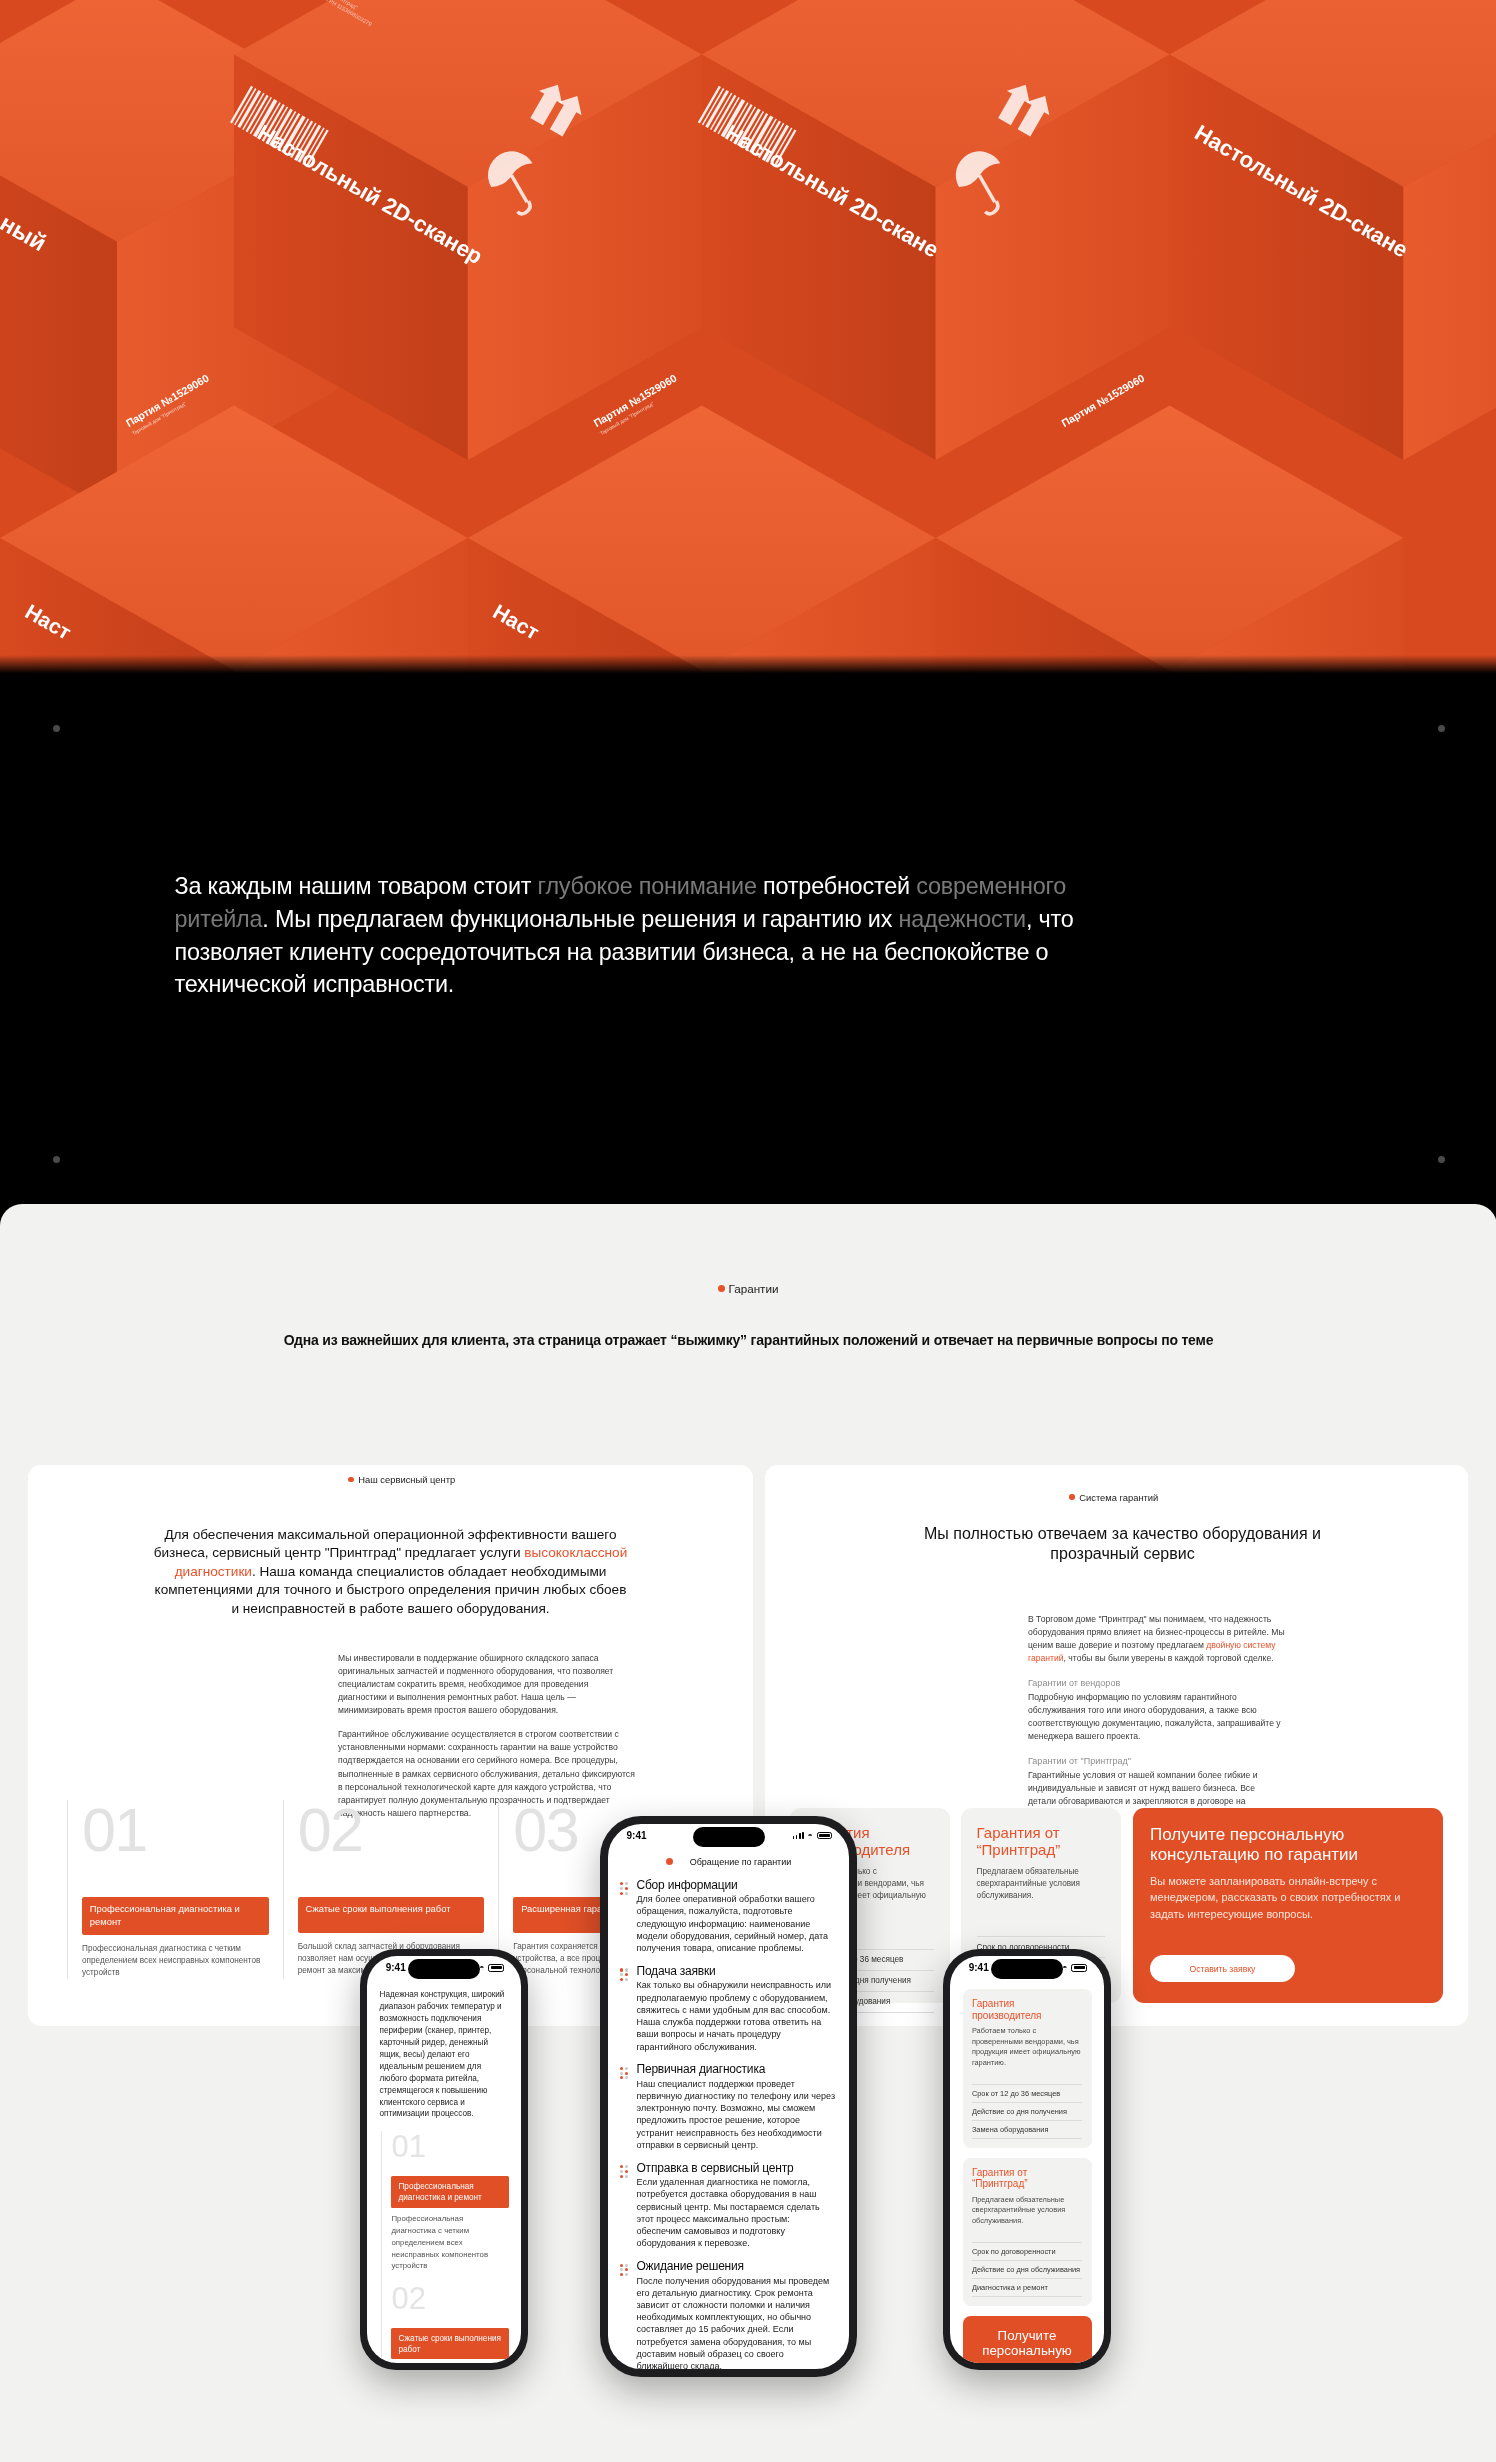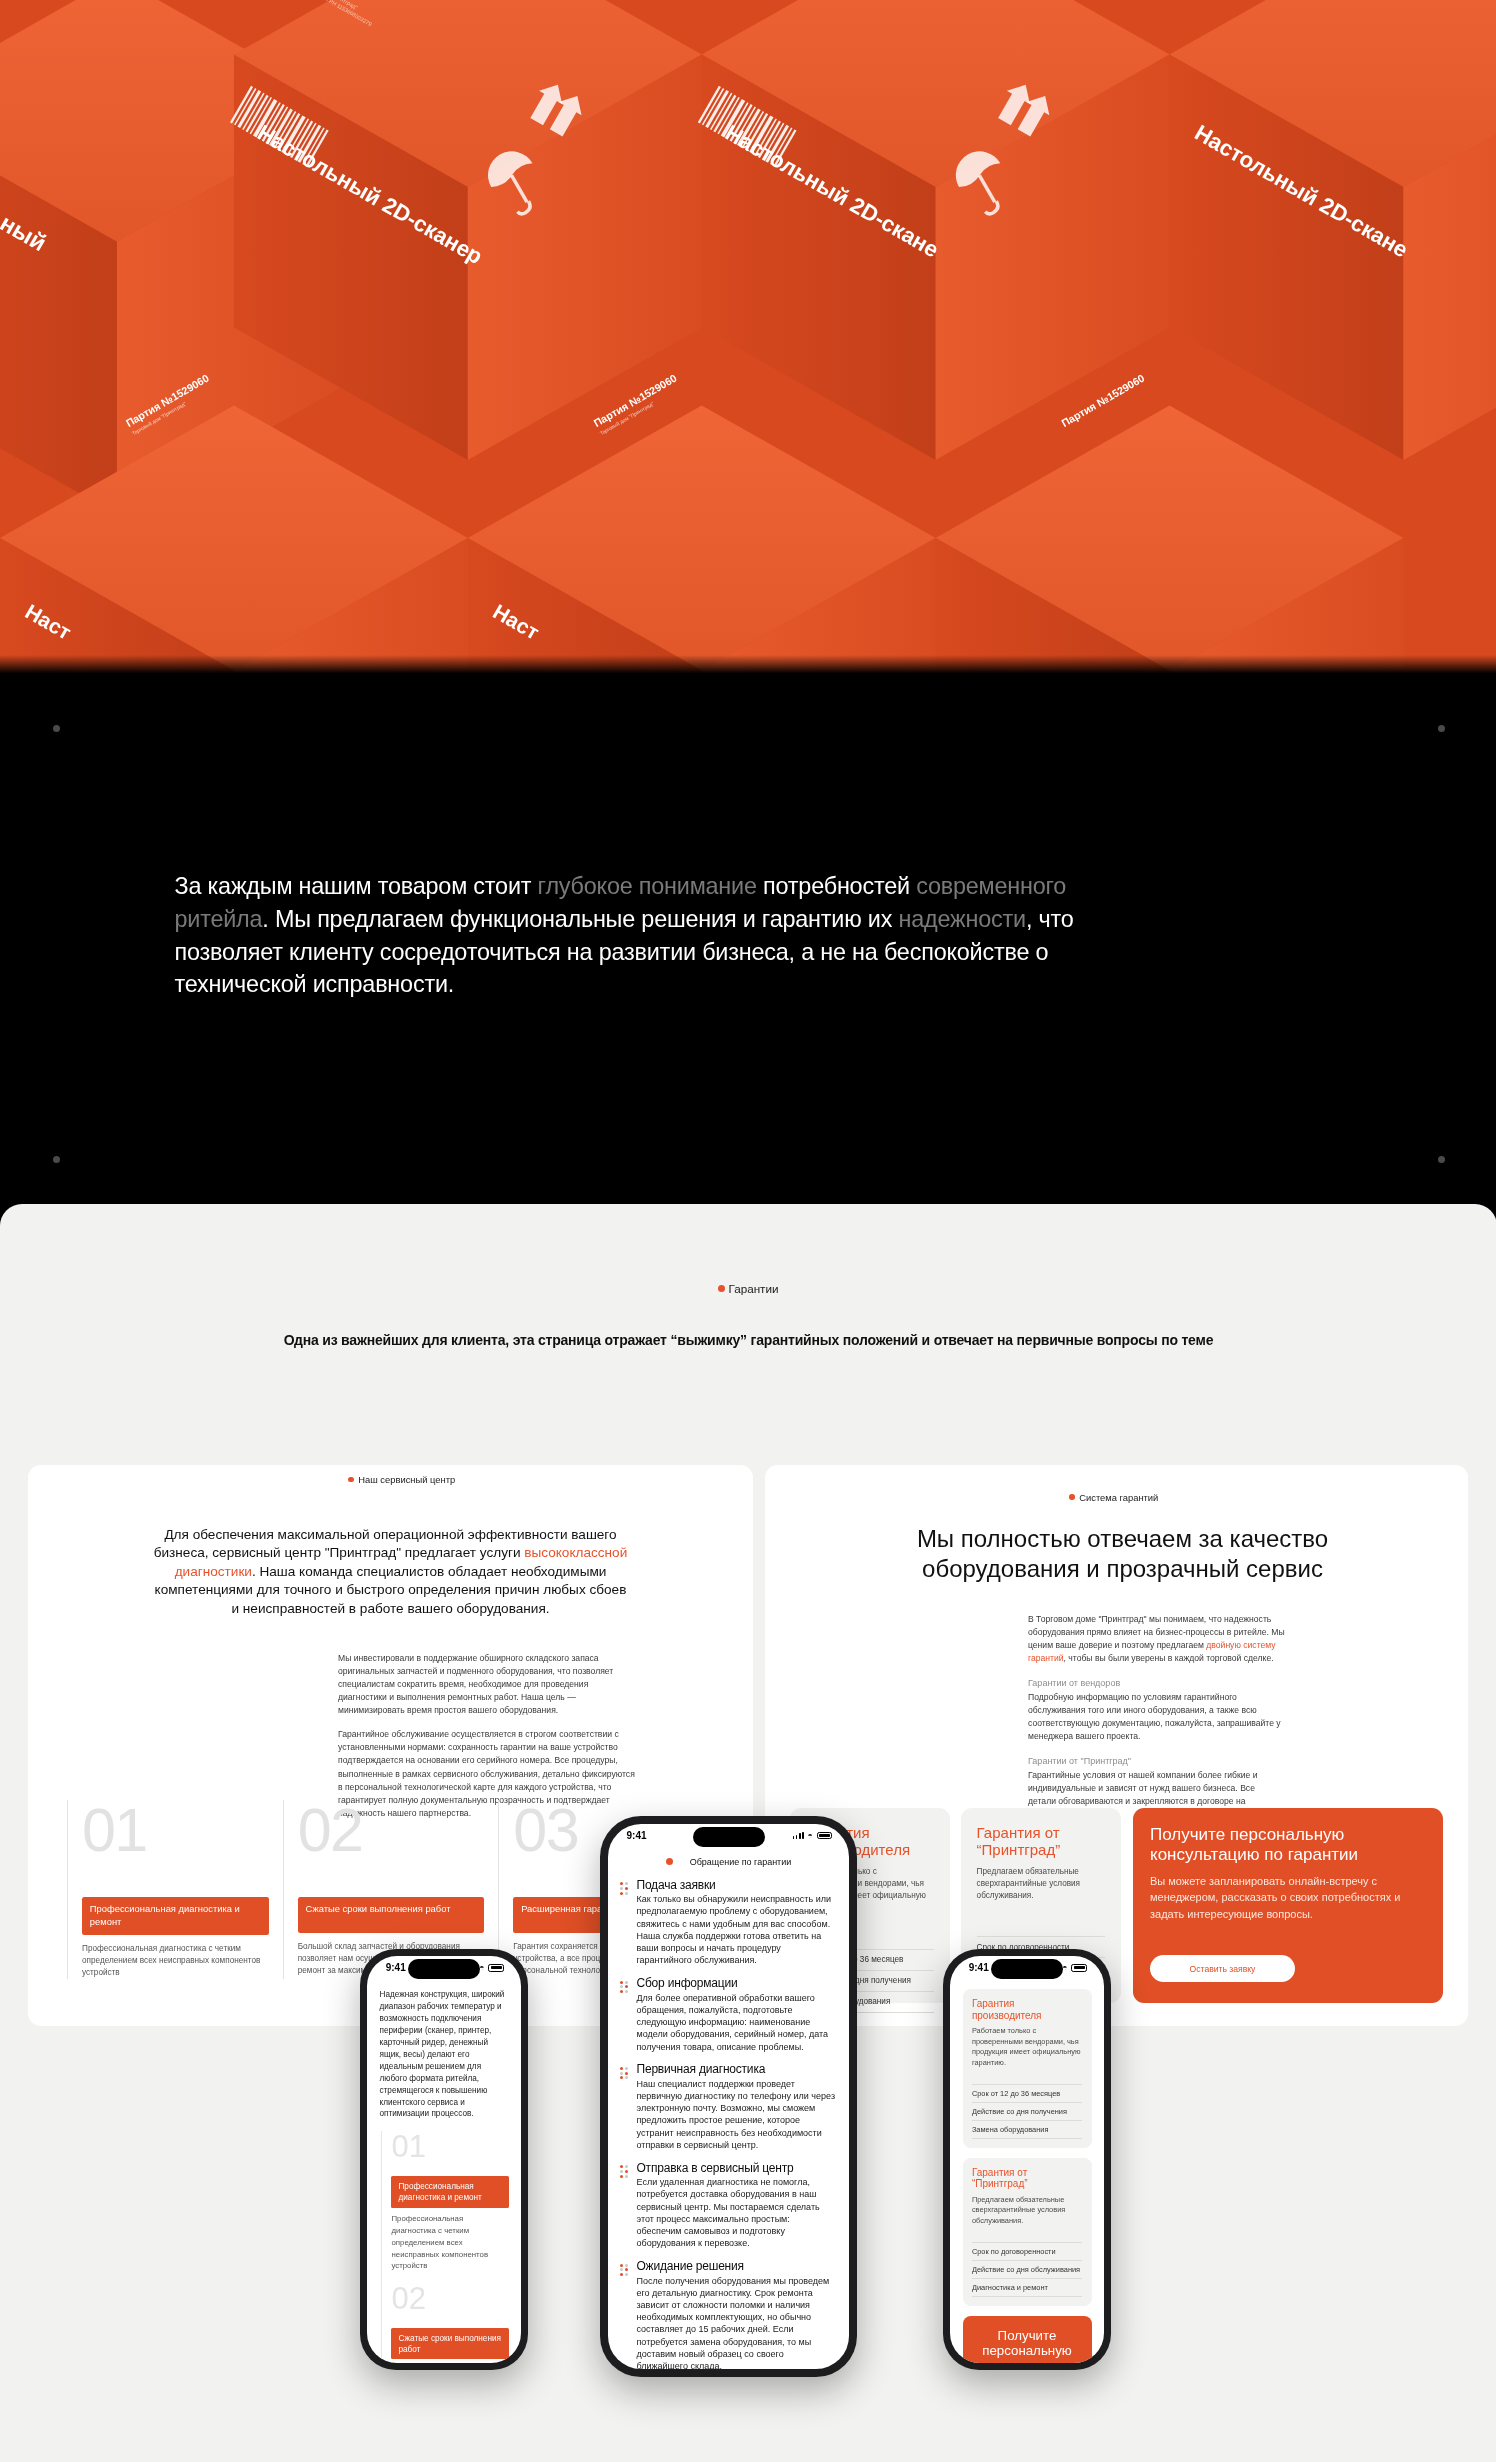--- a/index.html
+++ b/index.html
@@ -395,21 +395,21 @@
     </div>
   </div>
 
   <div class="panel panel-right">
     <div class="p-eyebrow" style="left:304px; top:26.5px;">
       <span class="dot" style="width:5.5px;height:5.5px;"></span>
       <span>Система гарантий</span>
     </div>
 
     <div style="position:absolute; left:139px; top:59px; width:437px; text-align:center;
-                font-size:24px; line-height:1.26; color:#111; font-weight:400;">Мы полностью отвечаем за качество оборудования и прозрачный сервис</div>
+                font-size:16px; line-height:1.26; color:#111; font-weight:400;">Мы полностью отвечаем за качество оборудования и прозрачный сервис</div>
 
     <div style="position:absolute; left:263px; top:148px; width:257px;">
       <p class="body-s">
         <span>В Торговом доме "Принтград" мы понимаем, что надежность оборудования прямо влияет на бизнес-процессы в ритейле. Мы ценим ваше доверие и поэтому предлагаем </span><span style="color:#e8522b">двойную систему гарантий</span><span>, чтобы вы были уверены в каждой торговой сделке.</span>
       </p>
       <div style="margin-top:12.5px;">
         <div class="sub-label">Гарантии от вендоров</div>
         <p class="body-s">Подробную информацию по условиям гарантийного обслуживания того или иного оборудования, а также всю соответствующую документацию, пожалуйста, запрашивайте у менеджера вашего проекта.</p>
       </div>
       <div style="margin-top:12.5px;">
@@ -507,38 +507,38 @@
               <span>
                 <i></i>
                 <i class="g"></i>
                 <i class="g"></i>
                 <i></i>
                 <i></i>
                 <i class="g"></i>
               </span>
             </div>
           <div>
-            <h5>Подача заявки</h5>
-            <p>Как только вы обнаружили неисправность или предполагаемую проблему с оборудованием, свяжитесь с нами удобным для вас способом. Наша служба поддержки готова ответить на ваши вопросы и начать процедуру гарантийного обслуживания.</p>
+            <h5>Сбор информации</h5>
+            <p>Для более оперативной обработки вашего обращения, пожалуйста, подготовьте следующую информацию: наименование модели оборудования, серийный номер, дата получения товара, описание проблемы.</p>
           </div>
         </div>
         <div class="step">
           <div class="step-ico">
               <span>
                 <i></i>
                 <i class="g"></i>
                 <i class="g"></i>
                 <i></i>
                 <i></i>
                 <i class="g"></i>
               </span>
             </div>
           <div>
-            <h5>Сбор информации</h5>
-            <p>Для более оперативной обработки вашего обращения, пожалуйста, подготовьте следующую информацию: наименование модели оборудования, серийный номер, дата получения товара, описание проблемы.</p>
+            <h5>Подача заявки</h5>
+            <p>Как только вы обнаружили неисправность или предполагаемую проблему с оборудованием, свяжитесь с нами удобным для вас способом. Наша служба поддержки готова ответить на ваши вопросы и начать процедуру гарантийного обслуживания.</p>
           </div>
         </div>
         <div class="step">
           <div class="step-ico">
               <span>
                 <i></i>
                 <i class="g"></i>
                 <i class="g"></i>
                 <i></i>
                 <i></i>

